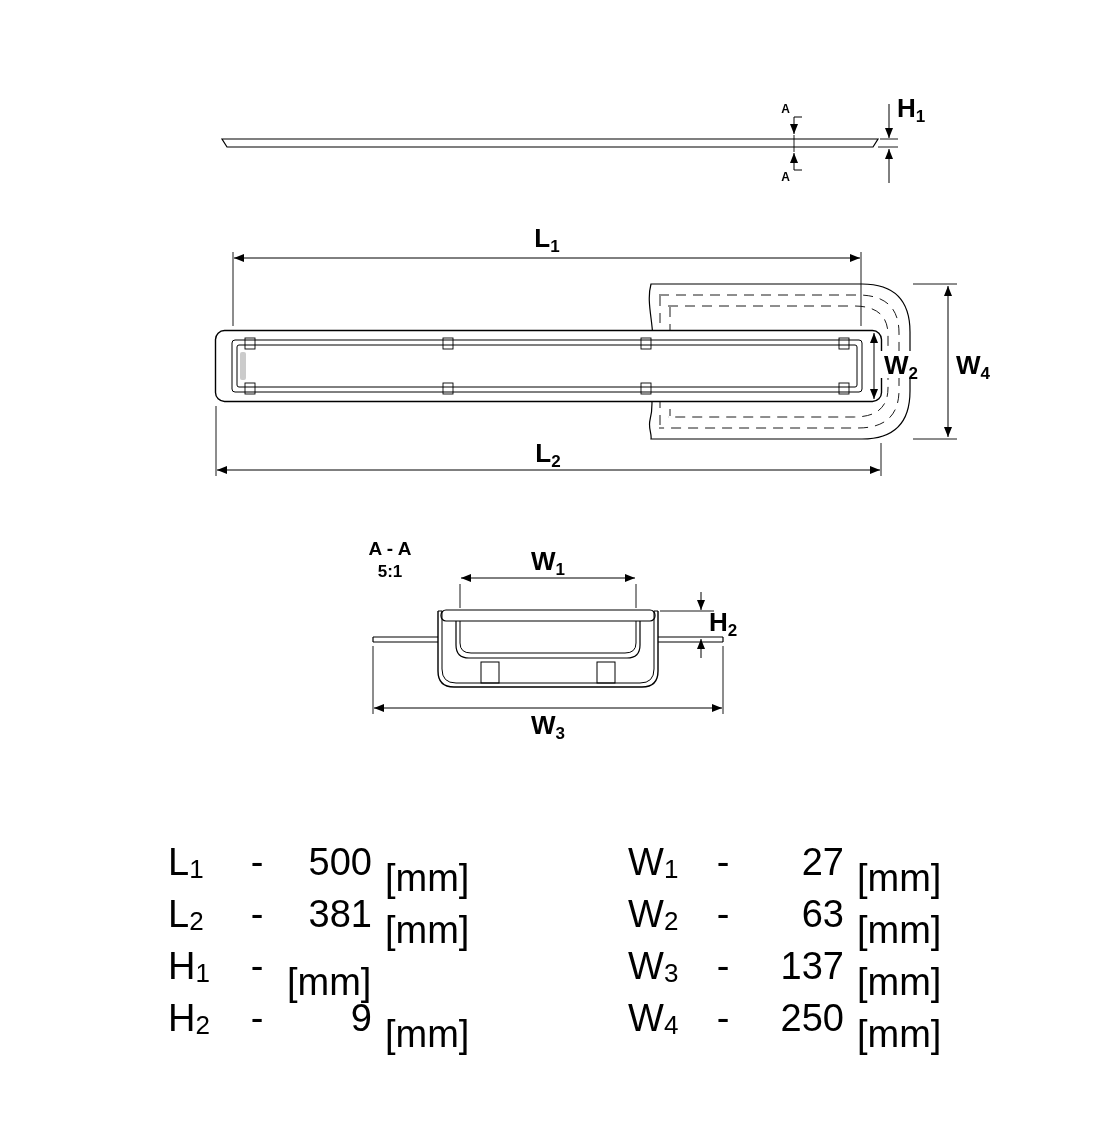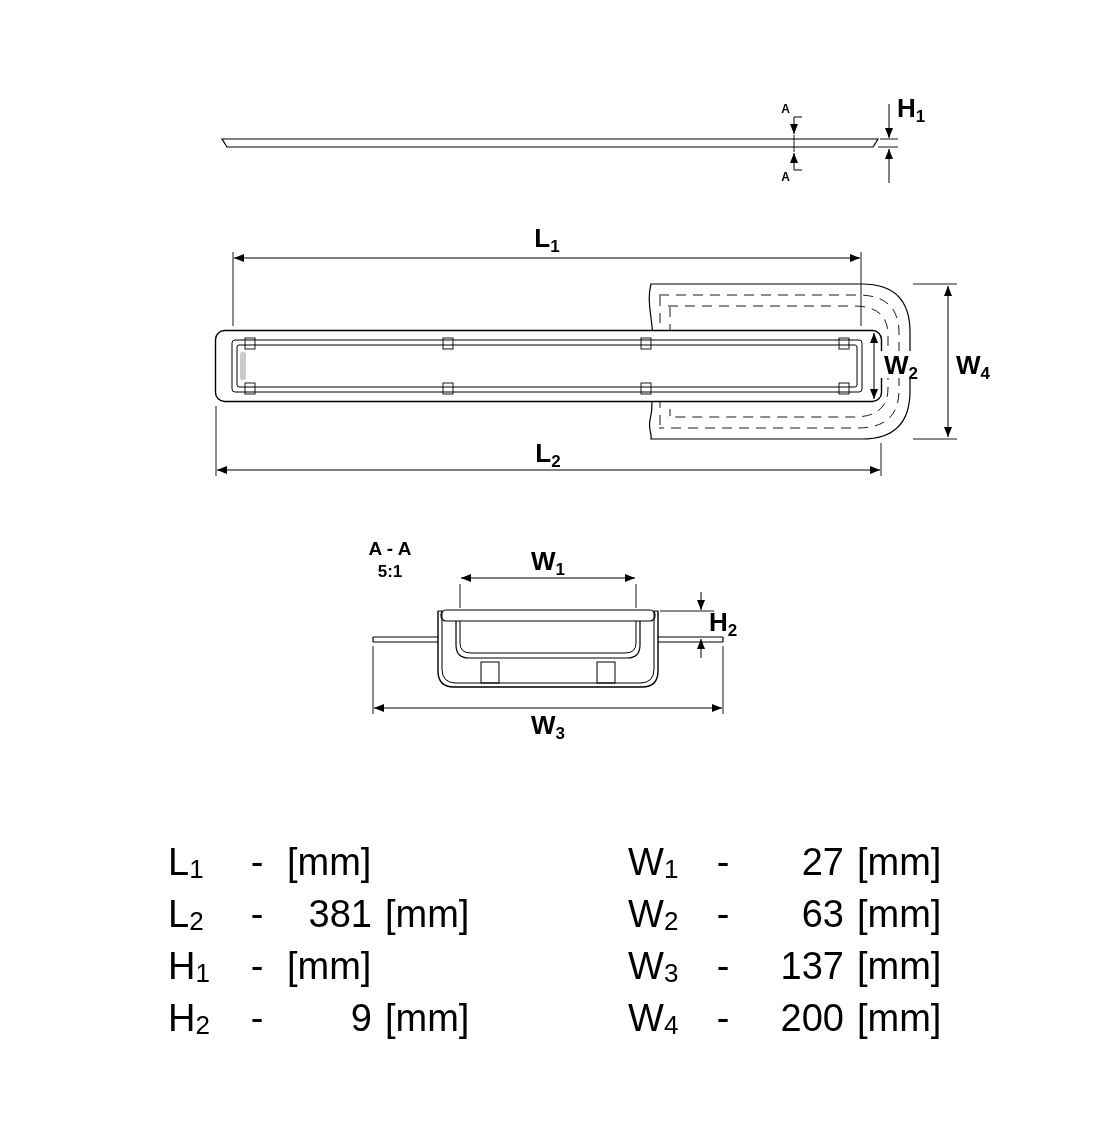--- a/index.html
+++ b/index.html
@@ -29,21 +29,21 @@
   .dim-table { position:absolute; top:836px; left:0; width:1100px; height:220px; }
   .dim-col   { position:absolute; top:0; }
   .dim-col-left  { left:168px; }
   .dim-col-right { left:628px; }
   .dim-row { display:grid; height:52px; line-height:52px; font-size:38px; color:#000; white-space:nowrap; }
   .dim-col-left  .dim-row { grid-template-columns:72px 34px 98px auto; }
   .dim-col-right .dim-row { grid-template-columns:78px 34px 104px auto; }
   .dlabel { text-align:left; }
   .ddash  { text-align:center; }
   .dvalue { text-align:right; }
-  .dunit  { padding-left:13px; text-align:left; }
+  .dunit  { padding-left:13px; text-align:left;margin-top:16px; }
   .dsub   { font-size:26px; position:relative; top:3px; }
 </style>
 </head>
 <body>
 
 <div class="canvas">
 
   <svg class="drawing" width="1100" height="800" viewBox="0 0 1100 800">
     <defs>
       <marker id="arw" markerUnits="userSpaceOnUse" markerWidth="11" markerHeight="10" refX="10" refY="5" orient="auto-start-reverse">
@@ -178,20 +178,21 @@
         <text class="dim-label" x="548" y="734" text-anchor="middle"><tspan>W</tspan><tspan class="sub" dy="5">3</tspan></text>
       </g>
     </g>
   </svg>
 
   <div class="dim-table">
     <div class="dim-col dim-col-left">
       <div class="dim-row">
         <span class="dlabel"><span>L</span><span class="dsub">1</span></span>
         <span class="ddash">-</span>
+        <span class="dvalue">500</span>
         <span class="dunit">[mm]</span>
       </div>
       <div class="dim-row">
         <span class="dlabel"><span>L</span><span class="dsub">2</span></span>
         <span class="ddash">-</span>
         <span class="dvalue">381</span>
         <span class="dunit">[mm]</span>
       </div>
       <div class="dim-row">
         <span class="dlabel"><span>H</span><span class="dsub">1</span></span>
@@ -221,19 +222,19 @@
       </div>
       <div class="dim-row">
         <span class="dlabel"><span>W</span><span class="dsub">3</span></span>
         <span class="ddash">-</span>
         <span class="dvalue">137</span>
         <span class="dunit">[mm]</span>
       </div>
       <div class="dim-row">
         <span class="dlabel"><span>W</span><span class="dsub">4</span></span>
         <span class="ddash">-</span>
-        <span class="dvalue">200</span>
+        <span class="dvalue">250</span>
         <span class="dunit">[mm]</span>
       </div>
     </div>
   </div>
 
 </div>
 
 </body></html>

